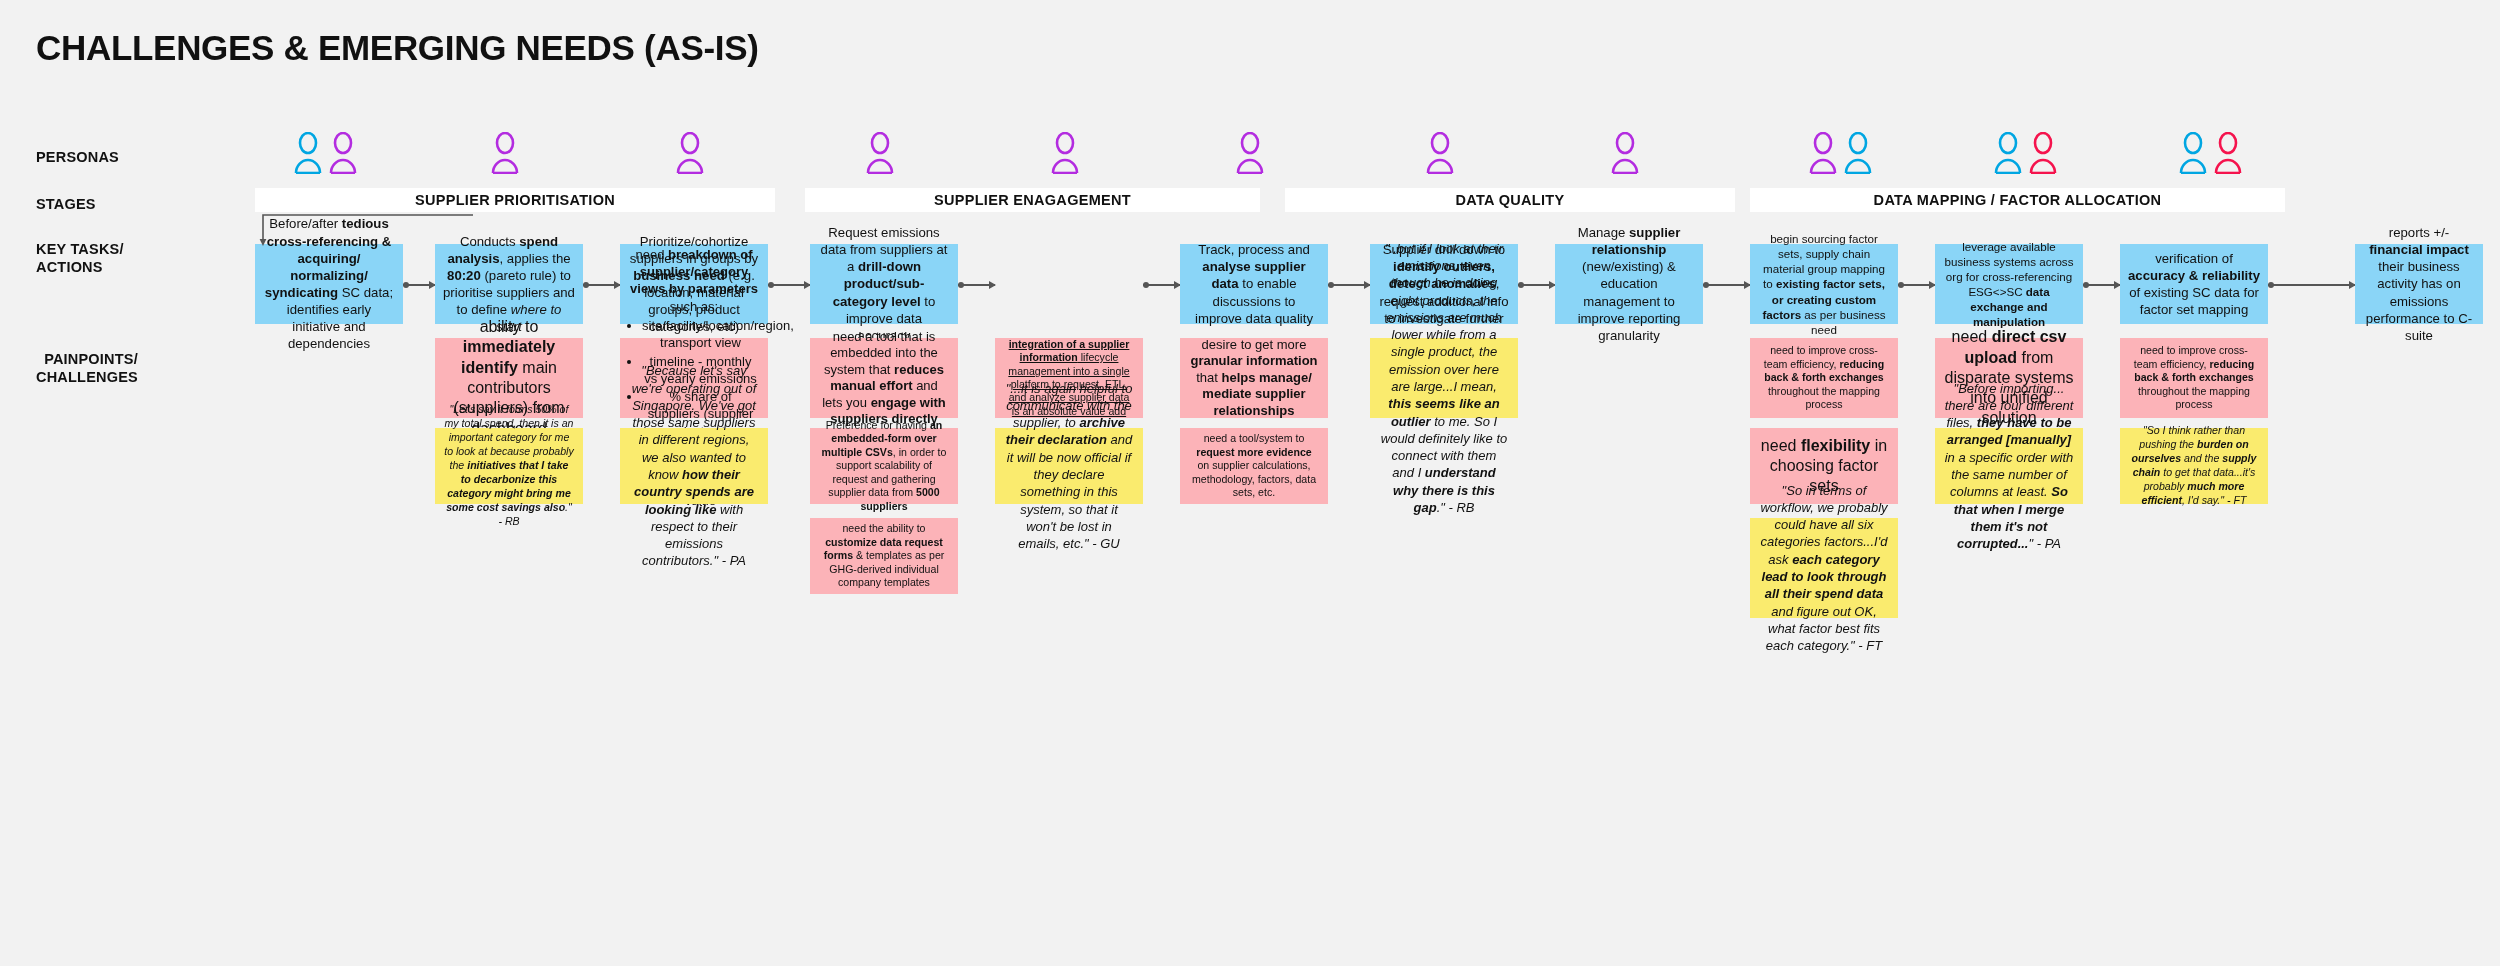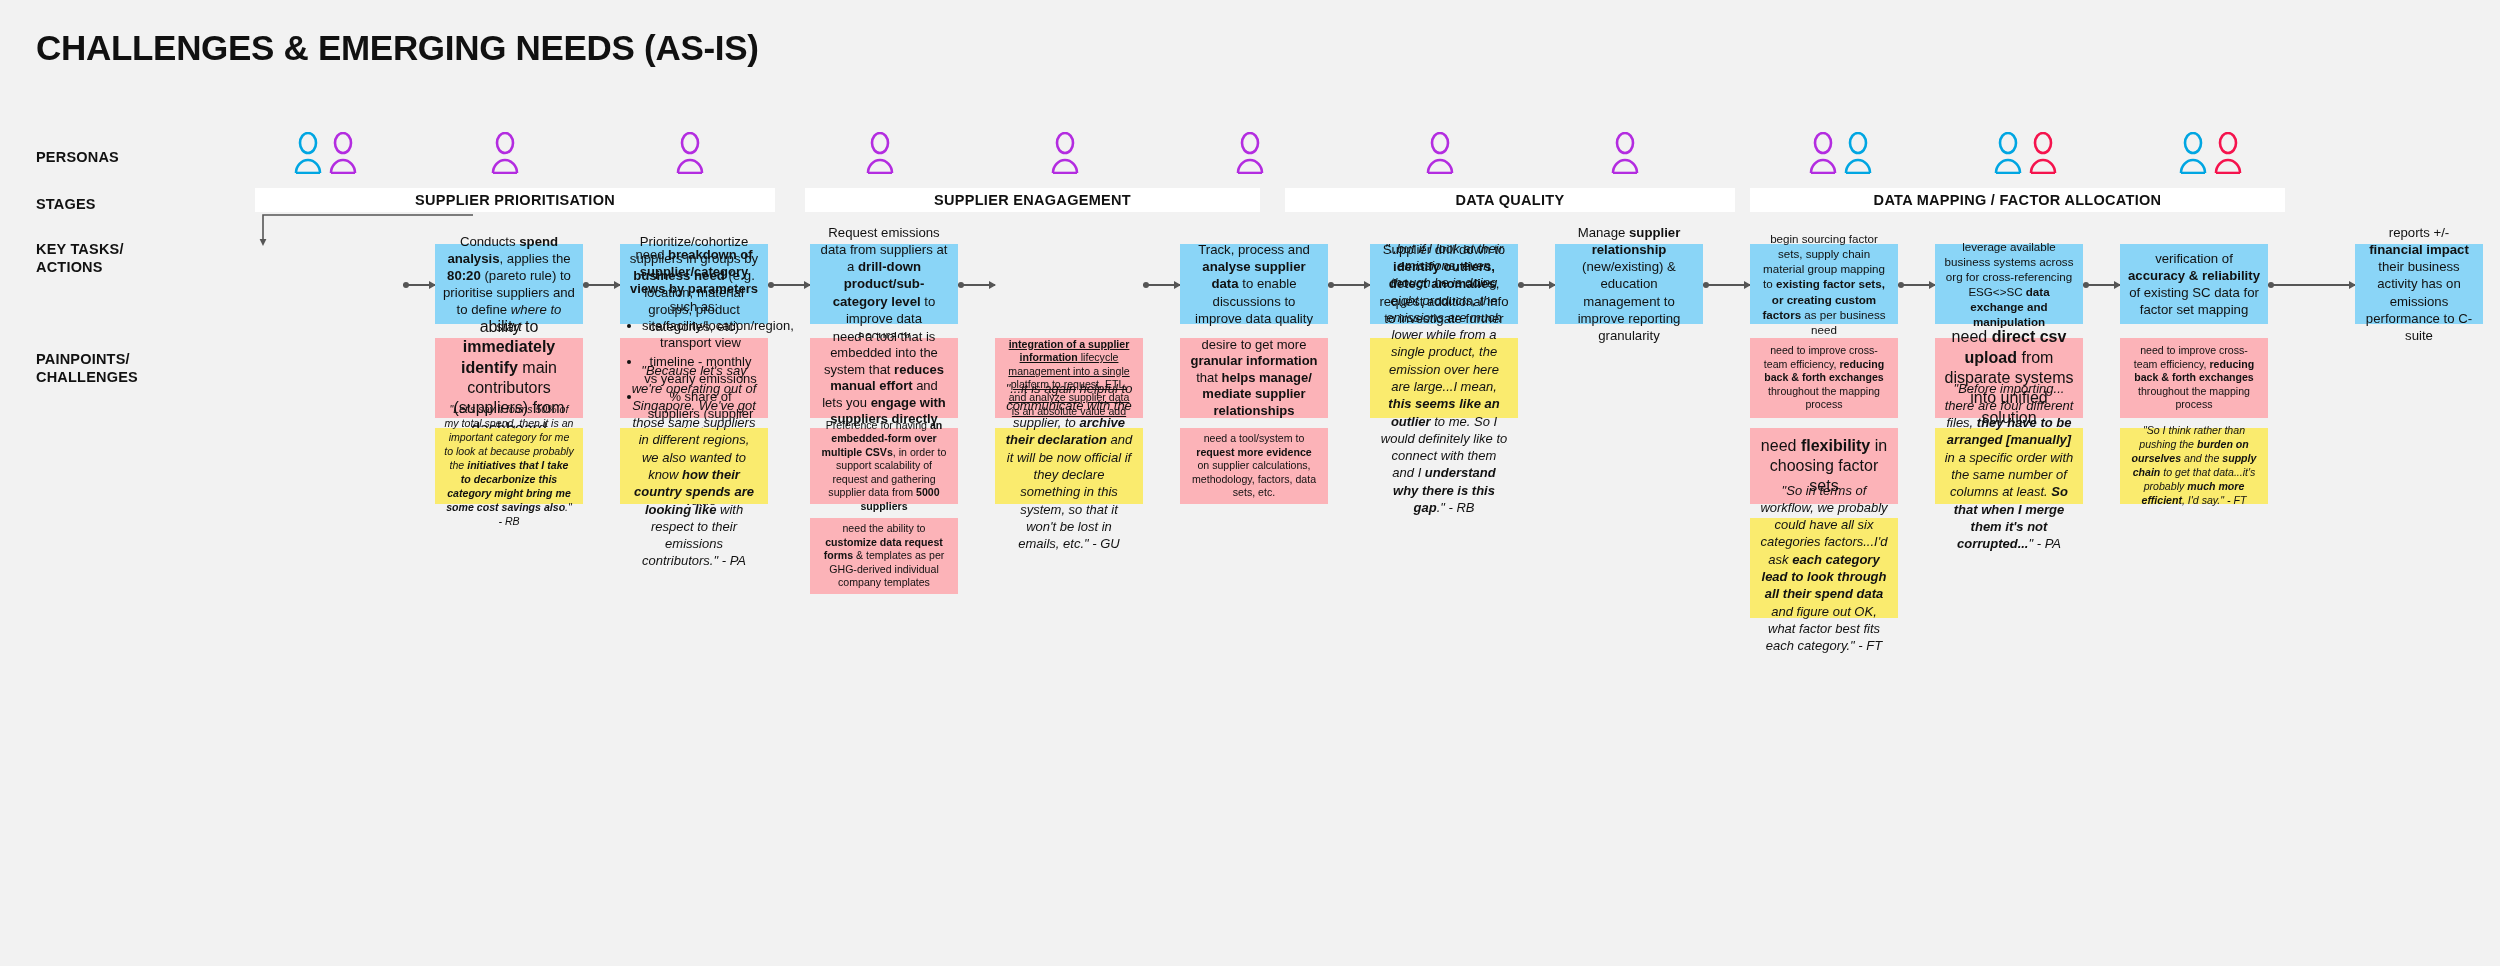--- a/index.html
+++ b/index.html
@@ -19,21 +19,21 @@
   }
   
   .row-label{
     position:absolute;left:36px;
     font-size:14.5px;font-weight:bold;letter-spacing:.2px;
     line-height:1.25;color:#111;
   }
   #label-personas{top:148px;}
   #label-stages{top:195px;}
   #label-keytasks{top:240px;}
-  #label-painpoints{top:350px;}
+  #label-painpoints{top:350px;text-align:right;}
 
   
   #board{position:absolute;left:0;top:0;width:2500px;height:966px;}
 
   
   .persona-cell{position:absolute;top:128px;height:46px;display:flex;align-items:flex-end;justify-content:center;gap:7px;}
   .persona{width:28px;height:42px;display:block;}
 
   
   .stage-bar{
@@ -212,20 +212,23 @@
     </div>
     <div class="stage-bar" style="left: 805px; width: 455px; background: rgb(255, 255, 255);">
       <span>SUPPLIER ENAGAGEMENT</span>
     </div>
     <div class="stage-bar" style="left: 1285px; width: 450px; background: rgb(255, 255, 255);">
       <span>DATA QUALITY</span>
     </div>
     <div class="stage-bar" style="left: 1750px; width: 535px; background: rgb(255, 255, 255);">
       <span>DATA MAPPING / FACTOR ALLOCATION</span>
     </div>
+    <div class="task-box" style="left: 255px; width: 148px; height: 80px; background: rgb(138, 213, 247);">
+      <span>Before/after <b>tedious cross-referencing &amp; acquiring/ normalizing/ syndicating</b> SC data; identifies early initiative and dependencies</span>
+    </div>
     <div class="arrow" style="left: 403px; width: 32px; background: rgb(86, 86, 86);"></div>
     <div class="task-box" style="left: 435px; width: 148px; height: 80px; background: rgb(138, 213, 247);">
       <span>Conducts <b>spend analysis</b>, applies the <b>80:20</b> (pareto rule) to prioritise suppliers and to define <i>where to start</i></span>
     </div>
     <div class="arrow" style="left: 583px; width: 37px; background: rgb(86, 86, 86);"></div>
     <div class="task-box" style="left: 620px; width: 148px; height: 80px; background: rgb(138, 213, 247);">
       <span>Prioritize/cohortize suppliers in groups by <b>business need</b> (e.g. location, material groups, product categories, etc)</span>
     </div>
     <div class="arrow" style="left: 768px; width: 42px; background: rgb(86, 86, 86);"></div>
     <div class="task-box" style="left: 810px; width: 148px; height: 80px; background: rgb(138, 213, 247);">

